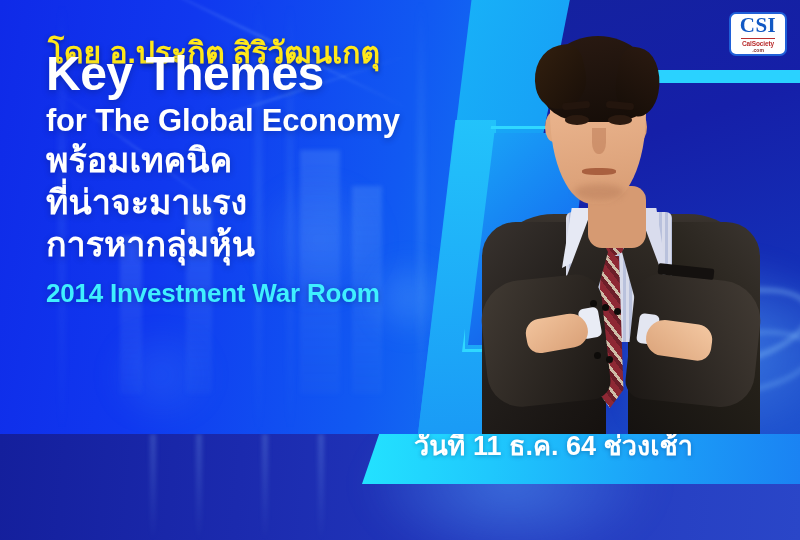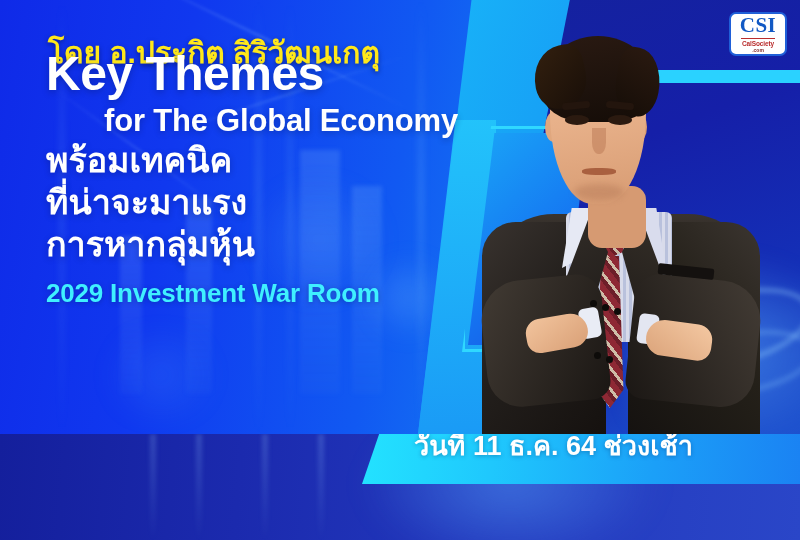--- a/index.html
+++ b/index.html
@@ -204,21 +204,21 @@
   #logo .lg-dom { font-size:5px; font-weight:bold; color:#7a1f1f; margin-top:.5px; }
 
   
   #copy { position:absolute; left:46px; top:50px; width:470px; z-index:6; }
   .t-h1 {
     font-size:48px; font-weight:bold; color:#ffffff; line-height:1.0;
     letter-spacing:-.5px; text-shadow:0 2px 7px rgba(0,20,80,.34);
   }
   .t-h2 {
     font-size:31px; font-weight:bold; color:#ffffff; line-height:1.12;
-    margin-top:6px; letter-spacing:-.2px; text-shadow:0 2px 6px rgba(0,20,80,.32);text-align:center;
+    margin-top:6px; letter-spacing:-.2px; text-shadow:0 2px 6px rgba(0,20,80,.32);
   }
   .t-th {
     font-size:34px; font-weight:bold; color:#ffffff; line-height:1.24;
     text-shadow:0 2px 6px rgba(0,20,80,.32);
   }
   .t-sub {
     font-size:26px; font-weight:bold; color:#3ff0ff; line-height:1.1;
     margin-top:14px; letter-spacing:-.2px; text-shadow:0 1px 5px rgba(0,30,90,.35);
   }
 
@@ -334,21 +334,21 @@
     <div class="lg-sub">CalSociety</div>
     <div class="lg-dom">.com</div>
   </div>
 
   <div id="copy">
     <div class="t-h1">Key Themes</div>
     <div class="t-h2">for The Global Economy</div>
     <div class="t-th">พร้อมเทคนิค</div>
     <div class="t-th">ที่น่าจะมาแรง</div>
     <div class="t-th">การหากลุ่มหุ้น</div>
-    <div class="t-sub">2029 Investment War Room</div>
+    <div class="t-sub">2014 Investment War Room</div>
   </div>
 
   <div id="bottom-band">
     <div class="bb-glow"></div>
     <div class="bb-streak" style="left:150px;"></div>
     <div class="bb-streak" style="left:196px;"></div>
     <div class="bb-streak" style="left:262px;"></div>
     <div class="bb-streak" style="left:318px;"></div>
   <div id="date-banner" style="top: -24px; left: 362px;">
     <span class="dt-txt">วันที่ 11 ธ.ค. 64 ช่วงเช้า</span>

